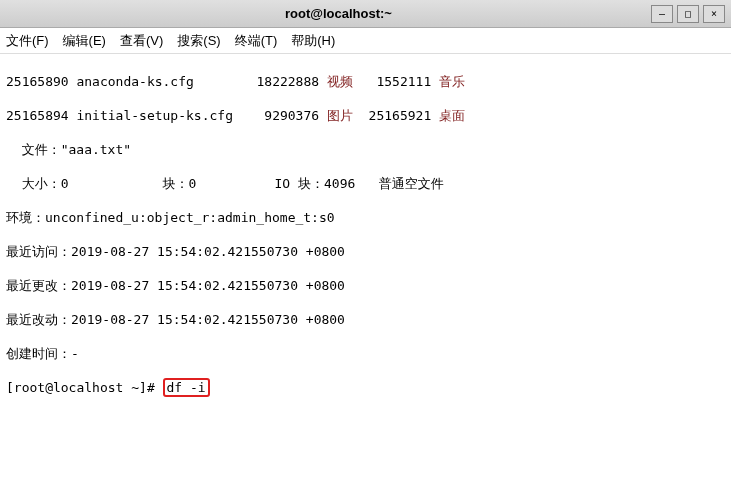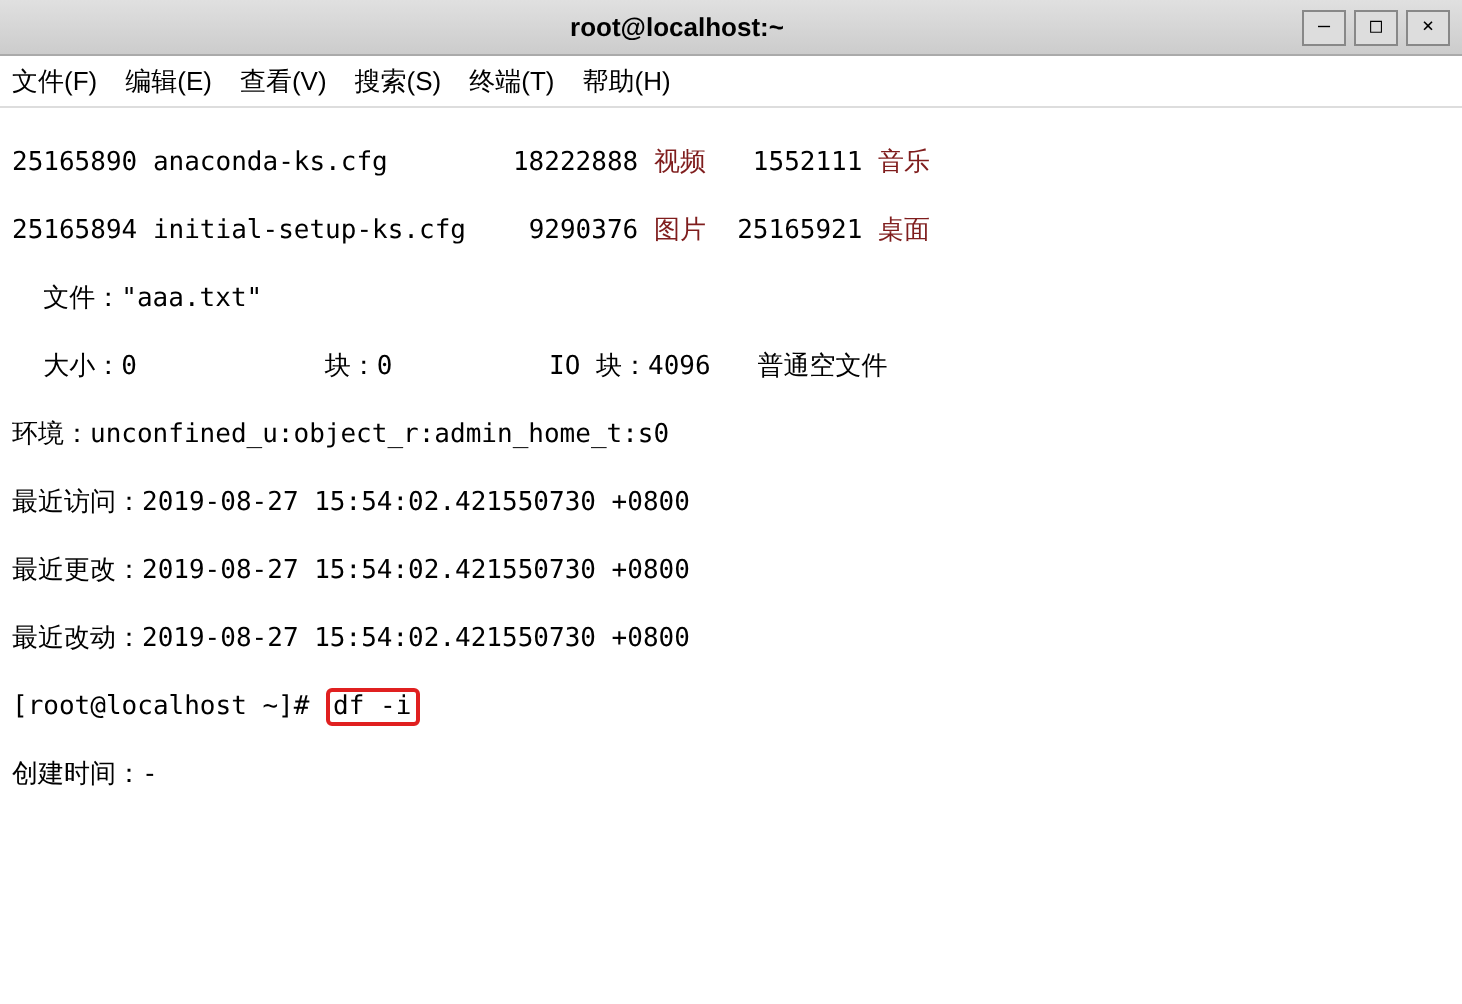--- a/index.html
+++ b/index.html
@@ -36,20 +36,20 @@
 
 <div class="term">
 <div><span>25165890</span> <span>anaconda-ks.cfg</span>        <span>18222888</span> <span class="lnk">视频</span>   <span>1552111</span> <span class="lnk">音乐</span></div>
 <div><span>25165894</span> <span>initial-setup-ks.cfg</span>    <span>9290376</span> <span class="lnk">图片</span>  <span>25165921</span> <span class="lnk">桌面</span></div>
 <div><span>  文件：</span><span>"aaa.txt"</span></div>
 <div><span>  大小：</span><span>0</span>            <span>块：</span><span>0</span>          <span>IO 块：</span><span>4096</span>   <span>普通空文件</span></div>
 <div><span>环境：</span><span>unconfined_u:object_r:admin_home_t:s0</span></div>
 <div><span>最近访问：</span><span>2019-08-27 15:54:02.421550730 +0800</span></div>
 <div><span>最近更改：</span><span>2019-08-27 15:54:02.421550730 +0800</span></div>
 <div><span>最近改动：</span><span>2019-08-27 15:54:02.421550730 +0800</span></div>
+<div><span>创建时间：</span><span>-</span></div>
 <div><span>[root@localhost ~]# </span><span class="hl-red">df -i</span></div>
-<div><span>创建时间：</span><span>-</span></div>
 
 
 
 
 
 </div>
 
 </body></html>

